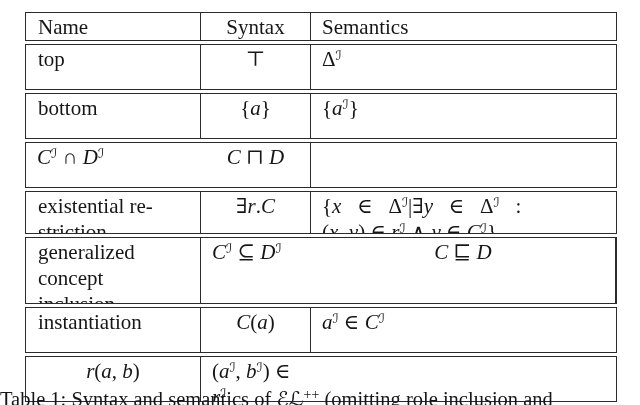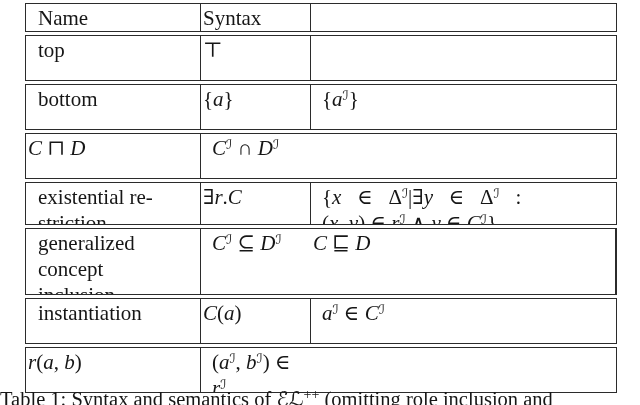--- a/index.html
+++ b/index.html
@@ -8,42 +8,42 @@
     width: 640px;
     height: 405px;
     background: #ffffff;
     overflow: hidden;
     font-family: "Liberation Serif", "DejaVu Serif", "DejaVu Sans", serif;
     color: #161616;
   }
   .dl-table {
     position: absolute;
     left: 25px;
-    top: 3px;
+    top: 12px;
     width: 592px;
   }
   .row {
     display: grid;
     grid-template-columns: 175px 110px 1fr;
     border: 1.5px solid #2b2b2b;
     margin-bottom: 3px;
     background: #ffffff;
     box-sizing: border-box;
     overflow: hidden;
   }
   .cell {
     font-size: 21px;
     line-height: 26px;
     padding: 1px 6px 0 12px;
     white-space: pre-wrap;
     box-sizing: border-box;
     overflow: hidden;
   }
   .name-cell   { border-right: 1.5px solid #2b2b2b; }
-  .syntax-cell { border-right: 1.5px solid #2b2b2b; text-align: left; padding-left: 2px; padding-right: 2px; }
+  .syntax-cell { border-right: 1.5px solid #2b2b2b; text-align: center; padding-left: 2px; padding-right: 2px; }
   .sem-cell    { padding-left: 11px; }
   .r-header { height: 29px; }
   .r-s      { height: 46px; }
   .r-ex     { height: 43px; }
   .r-gci    { height: 67px; }
   .cell i { font-style: italic; }
   .cell sup, .caption sup {
     font-size: 13px;
     line-height: 0;
     vertical-align: 6px;
@@ -63,37 +63,39 @@
 </head>
 <body>
 
 <div class="page">
 
   <div class="dl-table">
 
     <div class="row r-header">
       <div class="cell name-cell">Name</div>
       <div class="cell syntax-cell">Syntax</div>
+      <div class="cell sem-cell">Semantics</div>
     </div>
 
     <div class="row r-s">
       <div class="cell name-cell">top</div>
       <div class="cell syntax-cell">⊤</div>
+      <div class="cell sem-cell">Δ<sup>ℐ</sup></div>
     </div>
 
 
     <div class="row r-s">
       <div class="cell name-cell">bottom</div>
       <div class="cell syntax-cell">{<i>a</i>}</div>
       <div class="cell sem-cell">{<i>a</i><sup>ℐ</sup>}</div>
     </div>
 
     <div class="row r-s">
+      <div class="cell sem-cell"><i>C</i><sup>ℐ</sup> ∩ <i>D</i><sup>ℐ</sup></div>
       <div class="cell syntax-cell"><i>C</i> ⊓ <i>D</i></div>
-      <div class="cell sem-cell"><i>C</i><sup>ℐ</sup> ∩ <i>D</i><sup>ℐ</sup></div>
     </div>
 
     <div class="row r-ex">
       <div class="cell name-cell">existential re-
 striction</div>
       <div class="cell syntax-cell">∃<i>r</i>.<i>C</i></div>
       <div class="cell sem-cell">{<i>x</i>   ∈   Δ<sup>ℐ</sup>|∃<i>y</i>   ∈   Δ<sup>ℐ</sup>   :
 (<i>x</i>, <i>y</i>) ∈ <i>r</i><sup>ℐ</sup> ∧ <i>y</i> ∈ <i>C</i><sup>ℐ</sup>}</div>
     </div>
 

